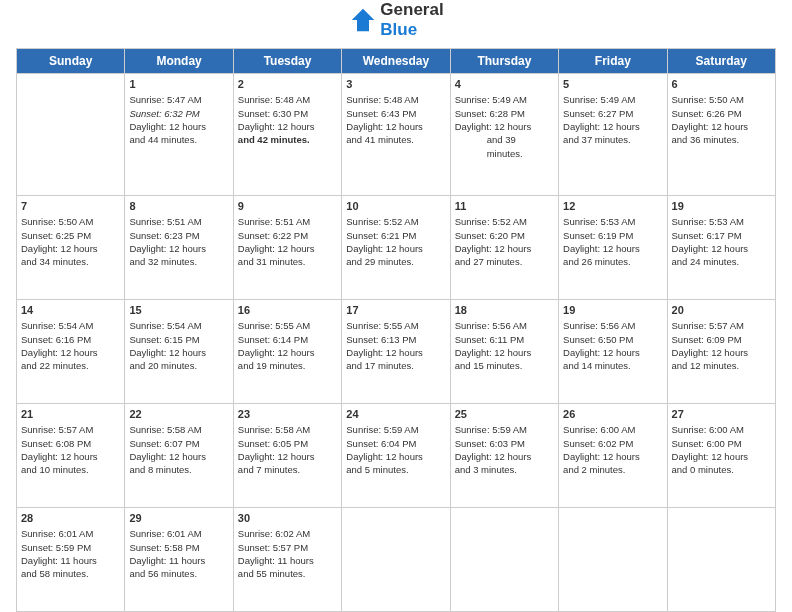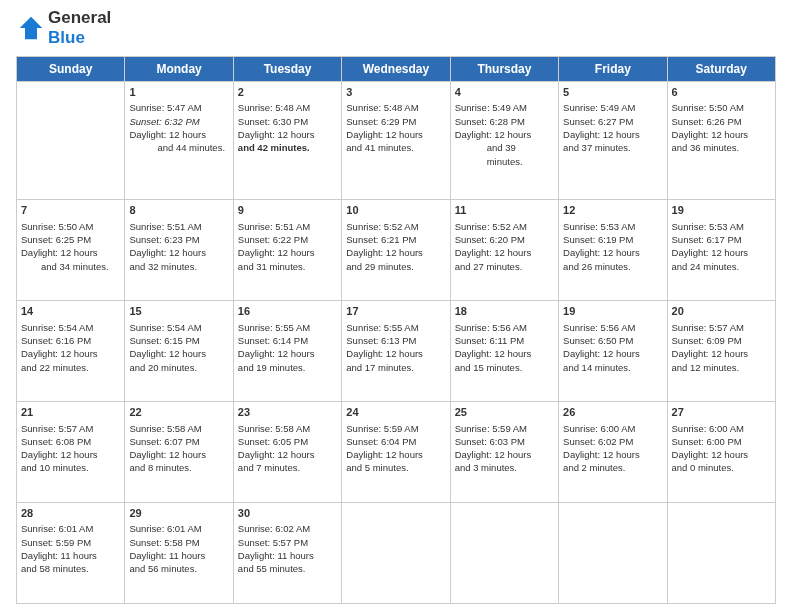--- a/index.html
+++ b/index.html
@@ -8,23 +8,24 @@
       height: 612px;
       background: #fff;
       font-family: Arial, sans-serif;
       font-size: 11px;
       color: #333;
       overflow: hidden;
     }
     .page {
       width: 792px;
       height: 612px;
-      padding: 8px 16px;
+      padding: 0 16px;
       display: flex;
       flex-direction: column;
+      align-items: center;
     }
     .header {
       display: flex;
       justify-content: space-between;
       align-items: flex-start;
       margin-bottom: 8px;
     }
     .logo {
       display: flex;
       align-items: center;
@@ -113,33 +114,33 @@
         </tr>
     </thead>
     <tbody id="calendar-body">
     <tr>
           <td class="empty"></td>
           <td>
             <span class="day-num">1</span>
             <span style="display: block;">Sunrise: 5:47 AM</span>
             <span style="display: block; font-style: italic;">Sunset: 6:32 PM</span>
             <span style="display: block;">Daylight: 12 hours</span>
-            <span style="display: block; margin-left: 28px;">and 44 minutes.</span>
+            <span style="display: block;">and 44 minutes.</span>
           </td>
           <td>
             <span class="day-num">2</span>
             <span style="display: block;">Sunrise: 5:48 AM</span>
             <span style="display: block;">Sunset: 6:30 PM</span>
             <span style="display: block;">Daylight: 12 hours</span>
             <span style="display: block; font-weight: bold;">and 42 minutes.</span>
           </td>
           <td>
             <span class="day-num">3</span>
             <span style="display: block;">Sunrise: 5:48 AM</span>
-            <span style="display: block;">Sunset: 6:29 PM</span>
+            <span style="display: block;">Sunset: 6:43 PM</span>
             <span style="display: block;">Daylight: 12 hours</span>
             <span style="display: block;">and 41 minutes.</span>
           </td>
           <td>
             <span class="day-num">4</span>
             <span style="display: block;">Sunrise: 5:49 AM</span>
             <span style="display: block;">Sunset: 6:28 PM</span>
             <span style="display: block;">Daylight: 12 hours</span>
             <span style="display: block; margin-left: 32px;">and 39 minutes.</span>
           </td>
@@ -157,21 +158,21 @@
             <span style="display: block;">Daylight: 12 hours</span>
             <span style="display: block;">and 36 minutes.</span>
           </td>
         </tr>
         <tr>
           <td>
             <span class="day-num">7</span>
             <span style="display: block;">Sunrise: 5:50 AM</span>
             <span style="display: block;">Sunset: 6:25 PM</span>
             <span style="display: block;">Daylight: 12 hours</span>
-            <span style="display: block; margin-left: 20px;">and 34 minutes.</span>
+            <span style="display: block;">and 34 minutes.</span>
           </td>
           <td>
             <span class="day-num">8</span>
             <span style="display: block;">Sunrise: 5:51 AM</span>
             <span style="display: block;">Sunset: 6:23 PM</span>
             <span style="display: block;">Daylight: 12 hours</span>
             <span style="display: block;">and 32 minutes.</span>
           </td>
           <td>
             <span class="day-num">9</span>

